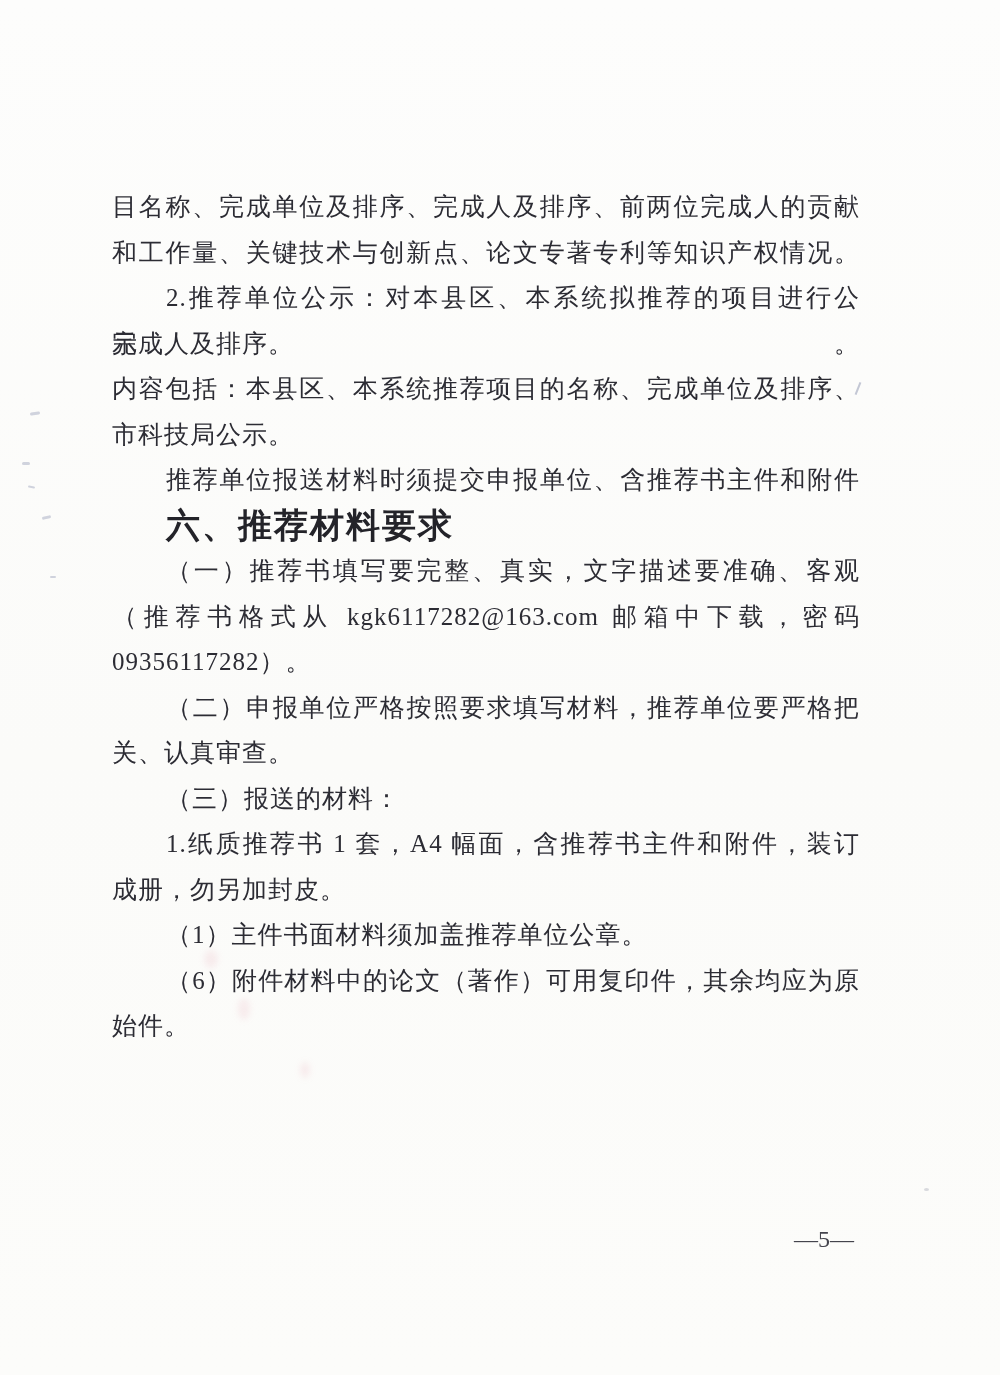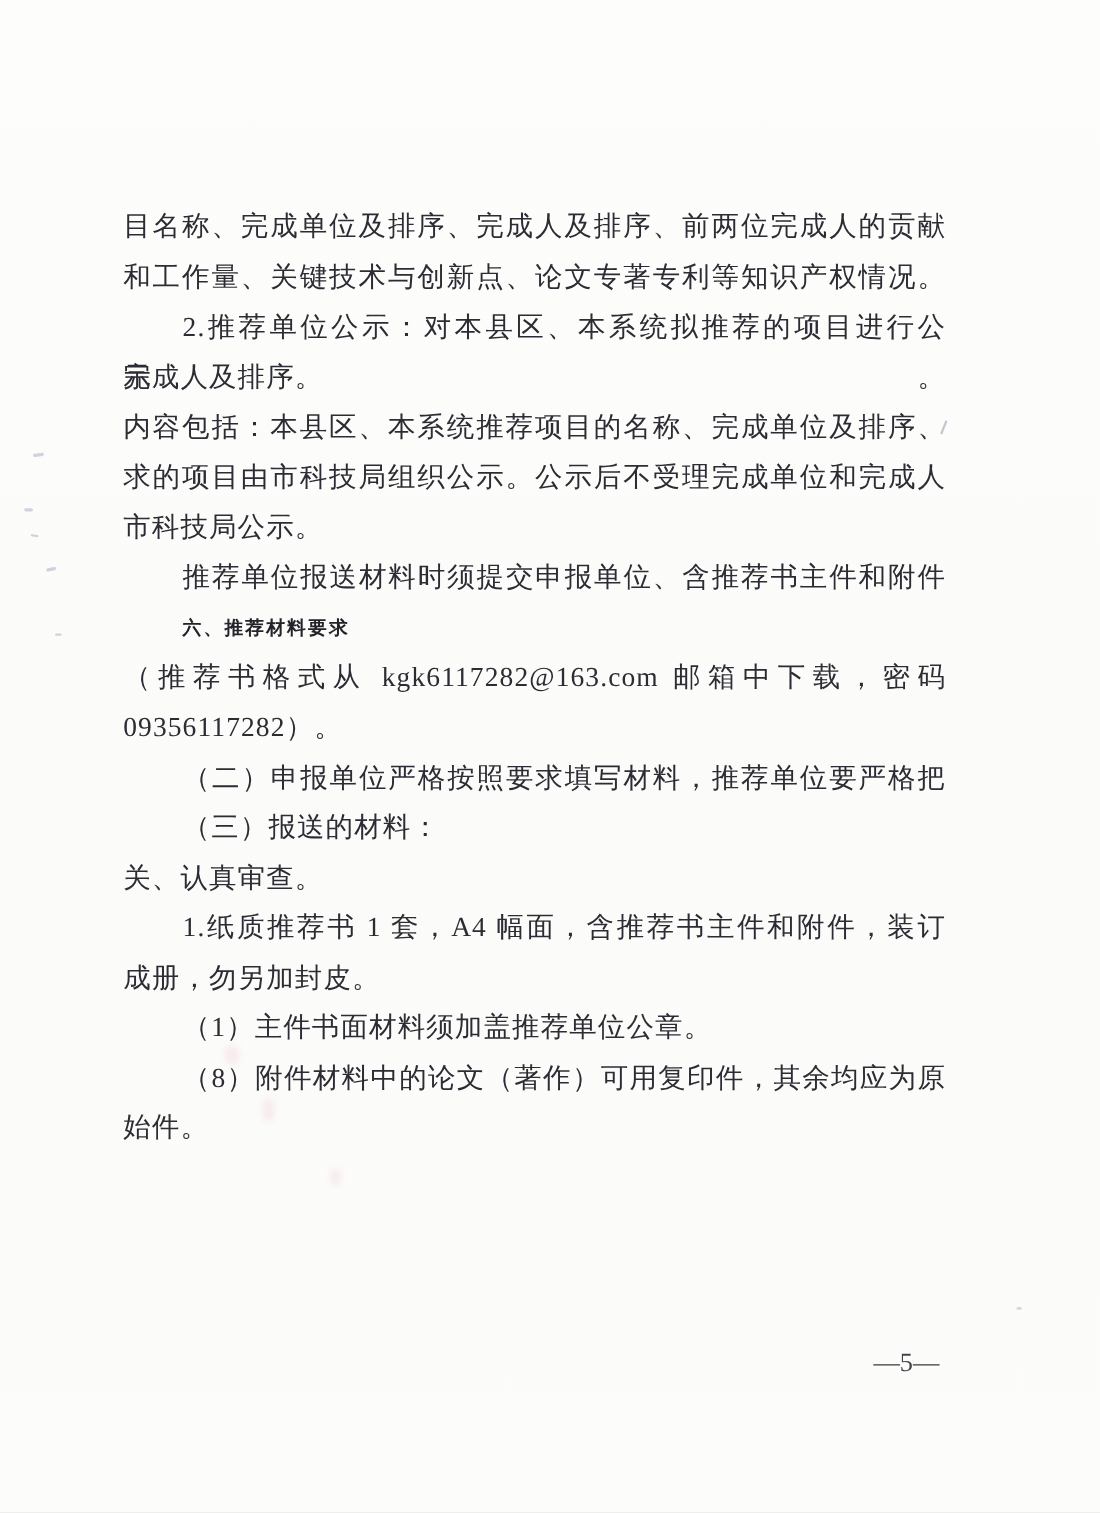--- a/index.html
+++ b/index.html
@@ -37,21 +37,21 @@
   .line.justify {
     white-space: normal;
     text-align-last: justify;
   }
   .line.indent {
     text-indent: 54px;
   }
   .line.heading {
     font-family: "Liberation Sans", "DejaVu Sans", sans-serif;
     font-weight: 700;
-    font-size: 17px;
+    font-size: 34px;
     letter-spacing: 2px;
     color: #232329;
   }
   .page-number {
     position: absolute;
     left: 786px;
     top: 1226px;
     width: 76px;
     text-align: center;
     font-size: 24px;
@@ -87,33 +87,33 @@
 <body>
 
 <div class="page">
 
   <div class="text-block">
       <div class="line justify">目名称、完成单位及排序、完成人及排序、前两位完成人的贡献</div>
       <div class="line justify">和工作量、关键技术与创新点、论文专著专利等知识产权情况。</div>
       <div class="line justify indent">2.推荐单位公示：对本县区、本系统拟推荐的项目进行公示。</div>
       <div class="line">完成人及排序。</div>
       <div class="line justify">内容包括：本县区、本系统推荐项目的名称、完成单位及排序、</div>
-      <div class="line justify">求的项目由市科技局组织公示。公示后不受理完成单位和完成人</div>
       <div class="line">市科技局公示。</div>
       <div class="line justify indent">推荐单位报送材料时须提交申报单位、含推荐书主件和附件</div>
       <div class="line indent heading">六、推荐材料要求</div>
+      <div class="line justify indent">（一）推荐书填写要完整、真实，文字描述要准确、客观</div>
       <div class="line justify">（推荐书格式从 kgk6117282@163.com 邮箱中下载，密码</div>
       <div class="line">09356117282）。</div>
       <div class="line justify indent">（二）申报单位严格按照要求填写材料，推荐单位要严格把</div>
+      <div class="line">关、认真审查。</div>
       <div class="line indent">（三）报送的材料：</div>
-      <div class="line">关、认真审查。</div>
       <div class="line justify indent">1.纸质推荐书 1 套，A4 幅面，含推荐书主件和附件，装订</div>
       <div class="line">成册，勿另加封皮。</div>
       <div class="line indent">（1）主件书面材料须加盖推荐单位公章。</div>
-      <div class="line justify indent">（8）附件材料中的论文（著作）可用复印件，其余均应为原</div>
+      <div class="line justify indent">（6）附件材料中的论文（著作）可用复印件，其余均应为原</div>
       <div class="line">始件。</div>
     </div>
 
   <div class="page-number">—5—</div>
 
   <div class="artifact a-dash a1"></div>
   <div class="artifact a-dash a2"></div>
   <div class="artifact a-dash a3"></div>
   <div class="artifact a-dash a4"></div>
   <div class="artifact a-dash a5"></div>

